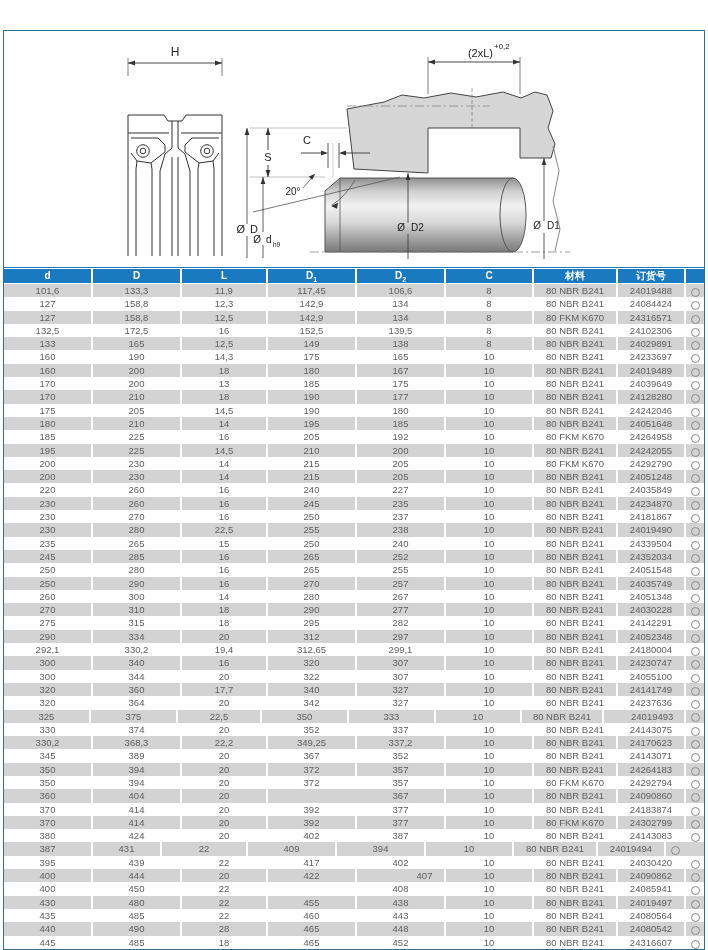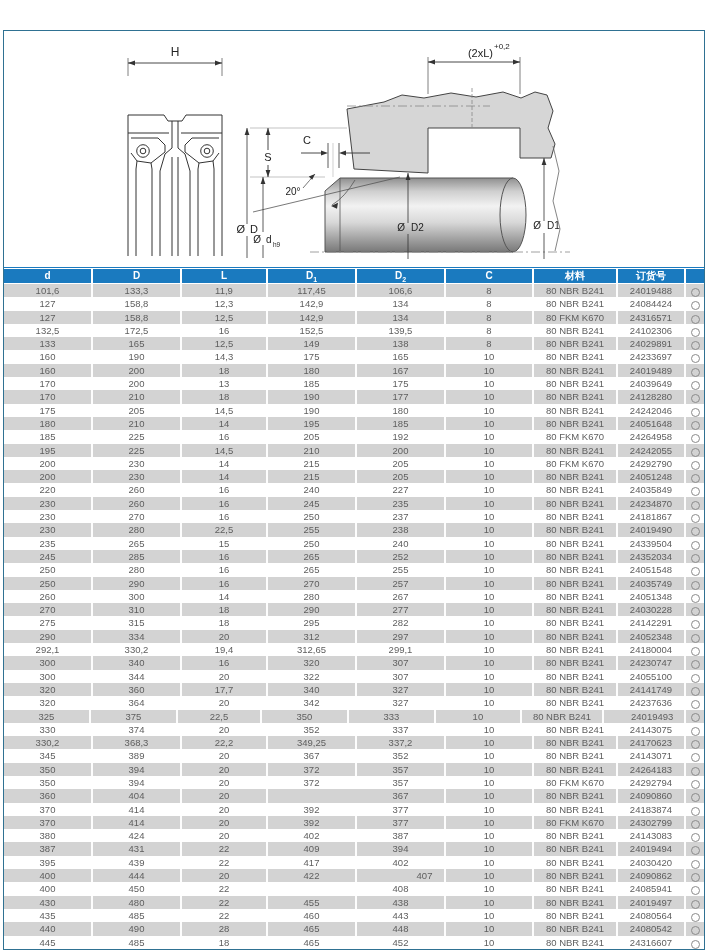--- a/index.html
+++ b/index.html
@@ -622,21 +622,21 @@
             <div class="td" style="width: 86px;">20</div>
             <div class="td" style="width: 89px;">402</div>
             <div class="td" style="width: 89px;">387</div>
             <div class="td" style="width: 88px;">10</div>
             <div class="td" style="width: 84px;">80 NBR B241</div>
             <div class="td" style="width: 68px;">24143083</div>
             <div class="td" style="width: 18px;"><span class="ring"></span></div>
           </div>
           <div class="tr alt">
             <div class="td" style="width: 89px;">387</div>
-            <div class="td" style="width: 89px;">431</div>
+            <div class="td" style="width: 69px;">431</div>
             <div class="td" style="width: 86px;">22</div>
             <div class="td" style="width: 89px;">409</div>
             <div class="td" style="width: 89px;">394</div>
             <div class="td" style="width: 88px;">10</div>
             <div class="td" style="width: 84px;">80 NBR B241</div>
             <div class="td" style="width: 68px;">24019494</div>
             <div class="td" style="width: 18px;"><span class="ring"></span></div>
           </div>
           <div class="tr">
             <div class="td" style="width: 89px;">395</div>

